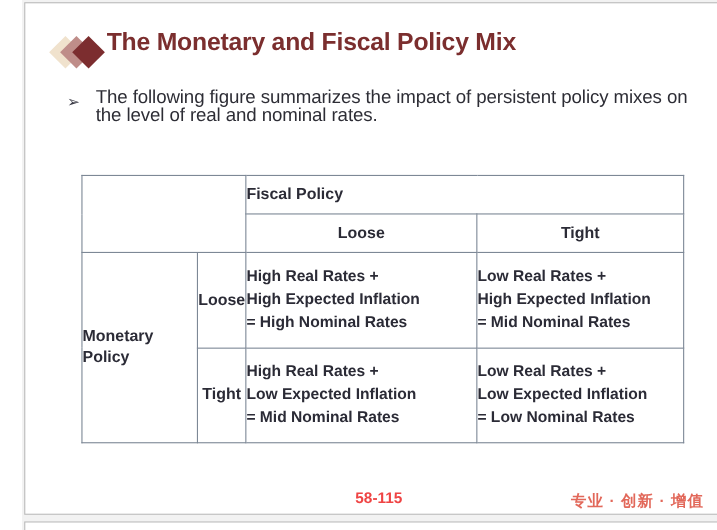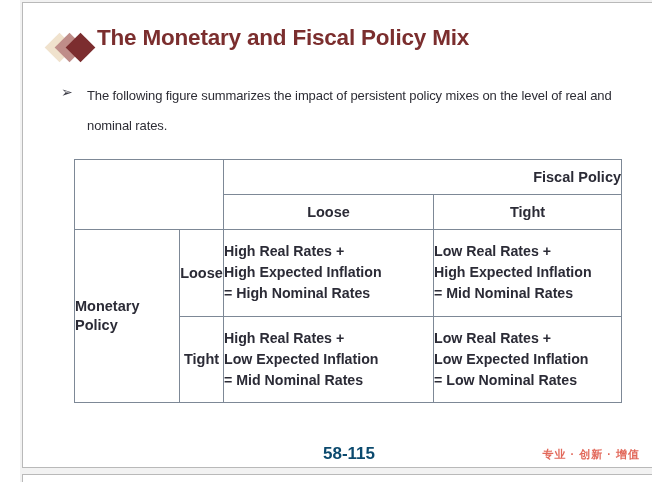--- a/index.html
+++ b/index.html
@@ -95,23 +95,23 @@
   .bullet-mark {
     position: absolute;
     left: 0;
     top: 0px;
     font-size: 14px;
     color: #3b3b46;
     line-height: 23px;
   }
   .bullet-text {
     margin-left: 26px;
-    font-size: 13px;
+    font-size: 17px;
     color: #2d2d35;
-    line-height: 30px;
+    line-height: 16px;
     letter-spacing: -0.1px;
   }
 
   
   .matrix {
     position: absolute;
     left: 51px;
     top: 156px;
     width: 547px;
     height: 244px;
@@ -122,21 +122,21 @@
   .matrix td {
     border: 1px solid #7d8896;
     vertical-align: middle;
     padding: 0;
     color: #2b2b36;
   }
   .matrix td.blank { border-right: none; }
   .matrix td.blank2 { border-left: none; }
 
   .hdr-fiscal {
-    text-align: right;
+    text-align: left;
     font-weight: bold;
     font-size: 14.5px;
     height: 34px;
   }
   .hdr-sub {
     text-align: center;
     font-weight: bold;
     font-size: 14.5px;
     height: 34px;
   }
@@ -158,29 +158,29 @@
     color: #2d2d35;
     white-space: pre-line;
     font-weight: bold;
   }
 
   
   .page-num {
     position: absolute;
     left: 300px;
     top: 441px;
-    font-size: 17px;
-    font-weight: bold;
-    color: #0c4a6e;
+    font-size: 14px;
+    font-weight: bold;
+    color: #ef4444;
   }
   .brand-tag {
     position: absolute;
     right: 27px;
     top: 444px;
-    font-size: 11px;
+    font-size: 14px;
     font-weight: bold;
     color: #e2685a;
     letter-spacing: 1px;
     white-space: nowrap;
   }
 </style>
 </head>
 <body>
 
 <div class="deck">

